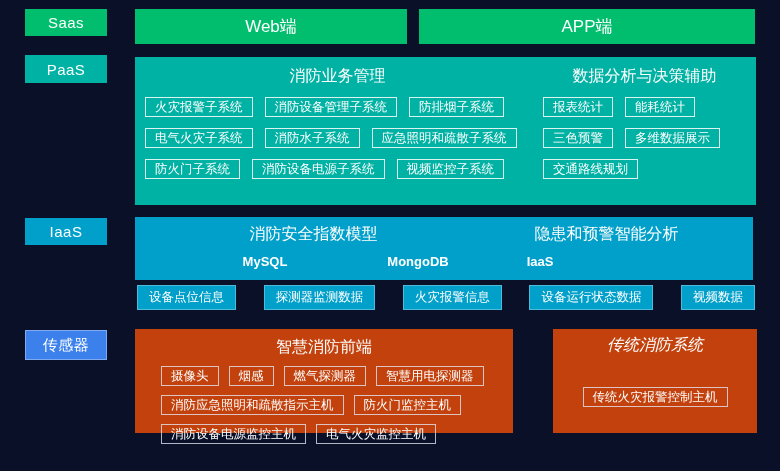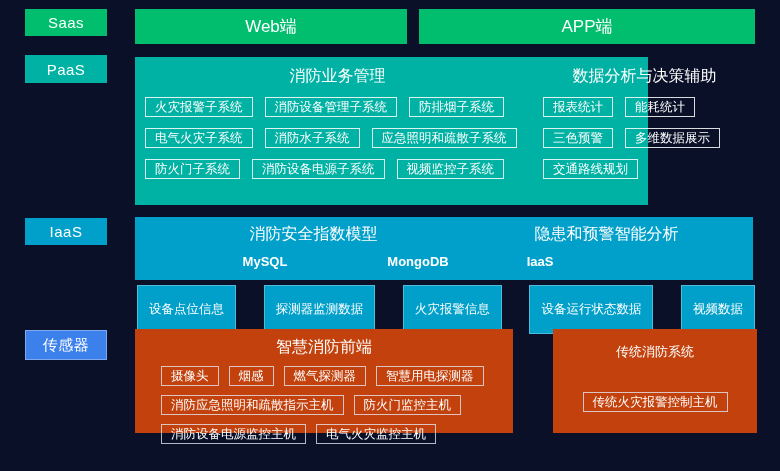--- a/index.html
+++ b/index.html
@@ -23,21 +23,21 @@
   
   .bar {
     position:absolute; top:9px; height:35px; background:#00be6e;
     display:flex; align-items:center; justify-content:center;
     font-size:17px;
   }
   .bar-web { left:135px; width:272px; }
   .bar-app { left:419px; width:336px; }
 
   
-  .paas-panel { position:absolute; left:135px; top:57px; width:513px; height:148px; background:#00b2a4; }
+  .paas-panel { position:absolute; left:135px; top:57px; width:621px; height:148px; background:#00b2a4; }
   .paas-col   { position:absolute; top:6px; }
   .paas-left  { left:10px;  width:385px; }
   .paas-right { left:408px; width:203px; }
   .panel-title { text-align:center; font-size:16px; height:26px; line-height:26px; margin-bottom:8px; white-space:nowrap; }
   .box-row { display:flex; gap:12px; margin-bottom:11px; }
   .sub-box {
     border:1px solid rgba(255,255,255,.85);
     padding:0 9px; font-size:12.5px; line-height:18px; white-space:nowrap;
   }
 
@@ -47,32 +47,32 @@
   .iaas-titles > div { width:50%; text-align:center; font-size:16px; white-space:nowrap; }
   .db-label { position:absolute; top:37px; transform:translateX(-50%); font-size:13px; font-weight:600; white-space:nowrap; }
   .db-mysql   { left:130px; }
   .db-mongodb { left:283px; }
   .db-redis   { left:405px; }
 
   
   .data-row { position:absolute; left:137px; top:285px; width:618px; display:flex; justify-content:space-between; }
   .data-box {
     background:#00a0cb; border:1px solid rgba(255,255,255,.3);
-    padding:15px 11px; font-size:12.5px; line-height:17px; white-space:nowrap;
+    padding:3px 11px; font-size:12.5px; line-height:17px; white-space:nowrap;
   }
 
   
   .blue-panel { position:absolute; top:329px; height:104px; background:#c2410c; box-sizing:border-box; }
   .smart-panel { left:135px; width:378px; }
   .trad-panel  { left:553px; width:204px; }
   .smart-panel .panel-title { margin-top:5px; margin-bottom:6px; }
   .smart-rows { margin-left:26px; }
   .smart-rows .box-row { gap:10px; margin-bottom:9px; }
   .blue-panel .sub-box { border-color:rgba(230,240,255,.75); }
-  .trad-title { text-align:center; font-size:13px; margin-top:14px; white-space:nowrap; }
+  .trad-title { text-align:center; font-size:16px; margin-top:6px; white-space:nowrap;font-style:italic; }
   .trad-box-wrap { display:flex; justify-content:center; margin-top:31px; }
 </style>
 </head>
 <body>
 
 <div class="stage">
 
   <div class="side-label lbl-saas">Saas</div>
   <div class="side-label lbl-paas">PaaS</div>
   <div class="side-label lbl-iaas">IaaS</div>

